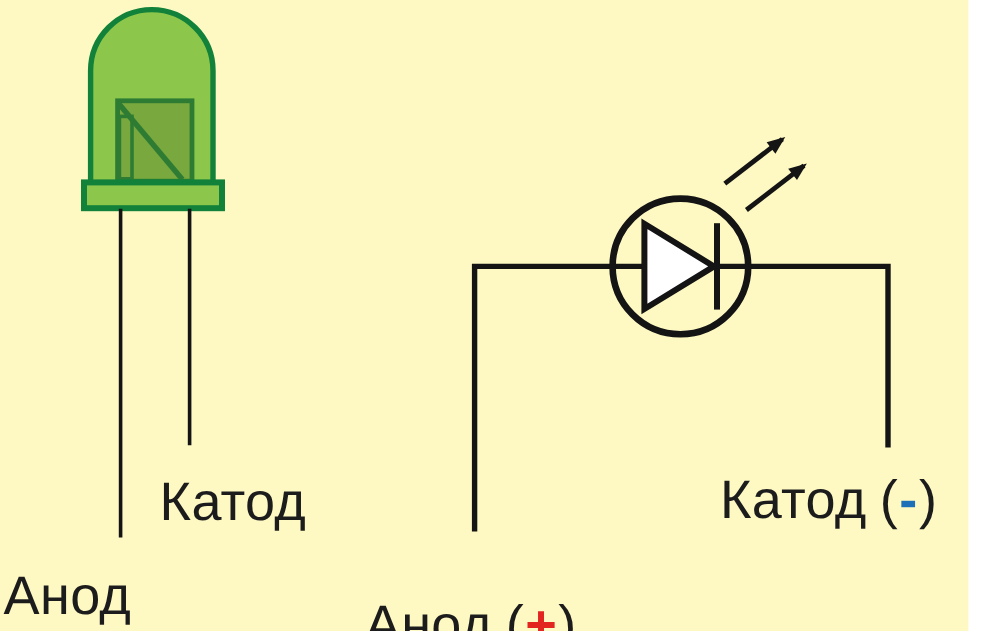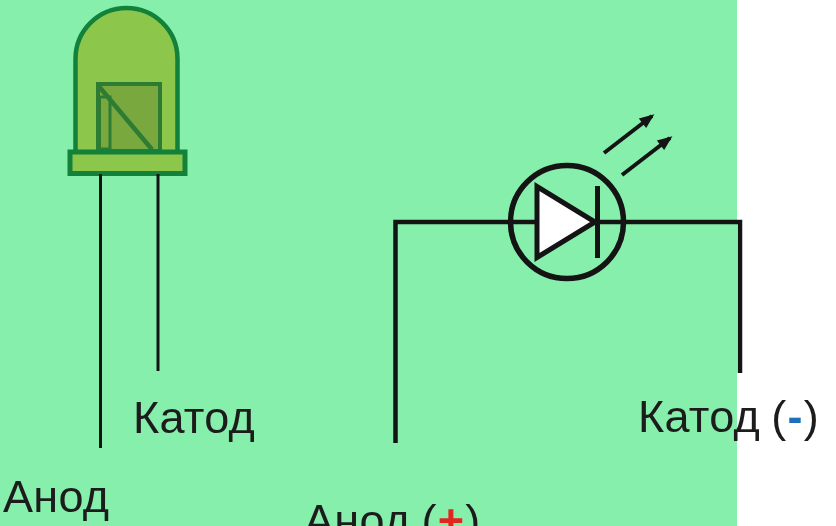--- a/index.html
+++ b/index.html
@@ -6,23 +6,23 @@
     margin: 0;
     padding: 0;
     width: 836px;
     height: 526px;
     overflow: hidden;
     background: #ffffff;
     font-family: "Liberation Sans", "DejaVu Sans", sans-serif;
   }
   .canvas {
     position: relative;
-    width: 737px;
+    width: 807px;
     height: 526px;
-    background: #86efac;
+    background: #fef9c3;
   }
   .art {
     position: absolute;
     left: 0;
     top: 0;
   }
   .label {
     position: absolute;
     font-size: 45px;
     line-height: 1;
@@ -88,17 +88,17 @@
   </div>
 
   <div class="label" style="left: 3px; top: 474px; color: rgb(28, 28, 28);">
     <span>Анод</span>
   </div>
 
   <div class="label" style="left: 304px; top: 470px; color: rgb(28, 28, 28); margin-top: 28px;">
     <span>Анод</span><span class="gap">(</span><span class="sign" style="color: rgb(227, 37, 32);">+</span><span>)</span>
   </div>
 
-  <div class="label" style="left: 638px; top: 394px; color: rgb(28, 28, 28);">
+  <div class="label" style="left: 600px; top: 394px; color: rgb(28, 28, 28);">
     <span>Катод</span><span class="gap">(</span><span class="sign" style="color: rgb(29, 112, 184);">-</span><span>)</span>
   </div>
 
 </div>
 
 </body></html>

